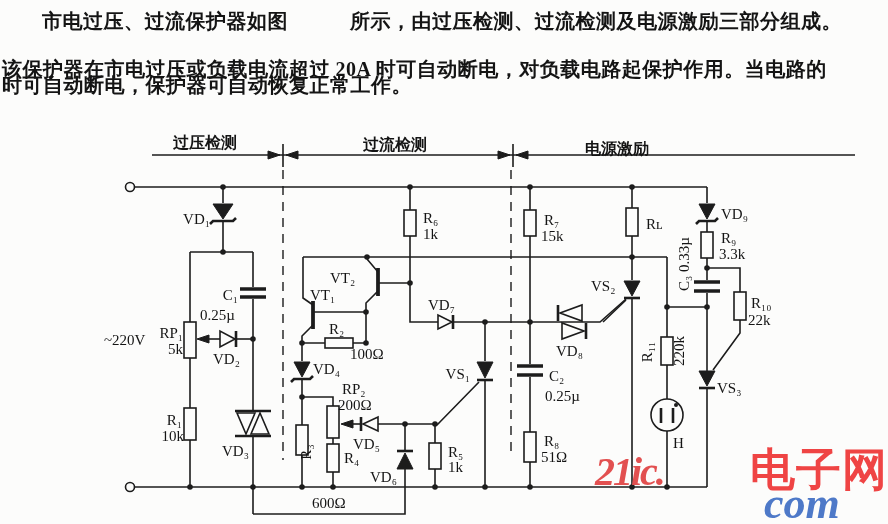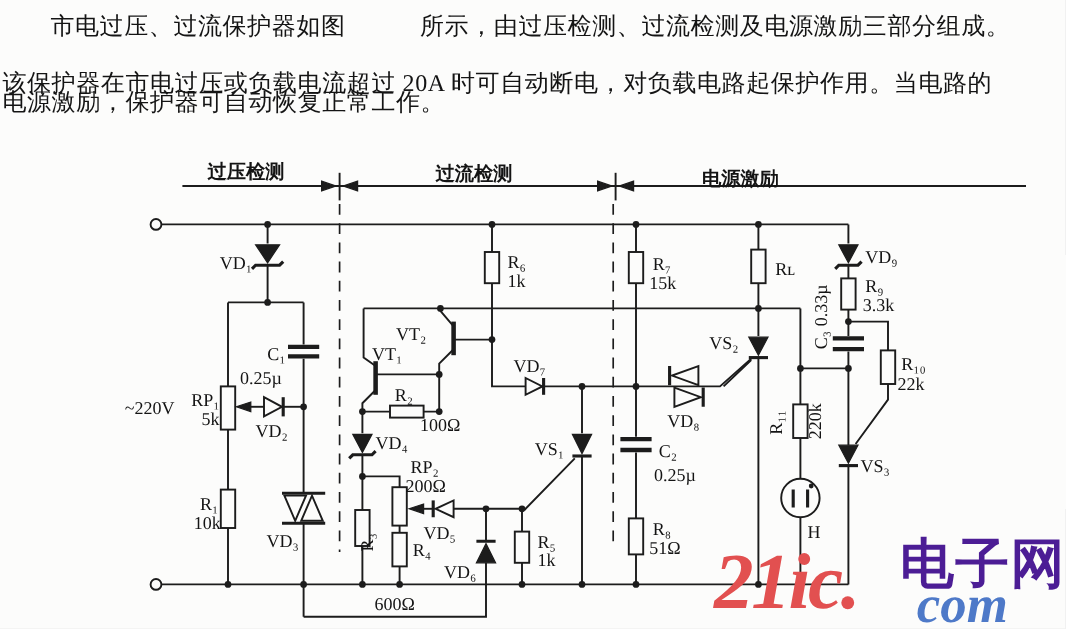--- a/index.html
+++ b/index.html
@@ -1,18 +1,18 @@
 <!DOCTYPE html>
 <html><head>
 <meta charset="utf-8">
 <style>
   html,body{margin:0;padding:0;background:#e8e8e8;}
   .page{position:relative;width:888px;height:524px;background:#fcfcfb;overflow:hidden;
         font-family:"Liberation Serif","DejaVu Serif",serif;color:#141414;}
-  .intro{position:absolute;font-size:20px;font-weight:400;letter-spacing:0.5px;white-space:nowrap;}
+  .intro{position:absolute;font-size:20px;font-weight:700;letter-spacing:0.5px;white-space:nowrap;}
   .gap{display:inline-block;width:62px;}
   svg{position:absolute;left:0;top:0;}
   svg text{font-family:"Liberation Serif","DejaVu Serif",serif;font-size:15px;fill:#141414;}
   svg text.sec{font-size:16px;font-weight:700;}
   .w{stroke:#1c1c1c;stroke-width:1.6;fill:none;}
   .plate{stroke:#1c1c1c;stroke-width:3.6;fill:none;}
   .bar{stroke:#1c1c1c;stroke-width:2.6;fill:none;}
   .tbar{stroke:#1c1c1c;stroke-width:3.8;fill:none;}
   .dash{stroke:#1c1c1c;stroke-width:1.4;fill:none;stroke-dasharray:9 7;}
   .comp{fill:#fcfcfb;stroke:#1c1c1c;stroke-width:1.6;}
@@ -23,21 +23,21 @@
   .wm-blue-cn{position:absolute;font-weight:700;}
   .wm-blue-com{position:absolute;font-style:italic;font-weight:700;}
 </style>
 </head>
 <body>
 
 <div class="page">
 
   <div class="intro" style="left:42px;top:8px"><span>市电过压、过流保护器如图</span><span class="gap"></span><span>所示，由过压检测、过流检测及电源激励三部分组成。</span></div>
   <div class="intro" style="left:2px;top:56px">该保护器在市电过压或负载电流超过 20A 时可自动断电，对负载电路起保护作用。当电路的</div>
-  <div class="intro" style="left:2px;top:72px">电源激励，保护器可自动恢复正常工作。</div>
+  <div class="intro" style="left:2px;top:72px">时可自动断电，保护器可自动恢复正常工作。</div>
 
   <svg width="888" height="524" viewBox="0 0 888 524">
 
     <g>
       <path class="w" d="M152,155 H855"></path>
       <path class="w" d="M283,144 V167"></path>
       <path class="w" d="M513,144 V167"></path>
       <polygon class="tri-f" points="268,151 268,159 280,155"></polygon>
       <polygon class="tri-f" points="298,151 298,159 286,155"></polygon>
       <polygon class="tri-f" points="498,151 498,159 510,155"></polygon>
@@ -213,17 +213,17 @@
       <circle class="dot" cx="302" cy="487" r="2.8"></circle>
         <circle class="dot" cx="333" cy="487" r="2.8"></circle>
       <circle class="dot" cx="435" cy="487" r="2.8"></circle>
         <circle class="dot" cx="485" cy="487" r="2.8"></circle>
       <circle class="dot" cx="530" cy="487" r="2.8"></circle>
         <circle class="dot" cx="632" cy="487" r="2.8"></circle>
       <circle class="dot" cx="667" cy="487" r="2.8"></circle>
     </g>
   </svg>
 
-  <div class="wm-red" style="left: 595px; top: 448px; font-size: 66px; color: rgb(226, 80, 80);">21ic.</div>
-  <div class="wm-blue-cn" style="left: 750px; top: 440px; font-size: 45px; letter-spacing: 1px; color: #4c1d95;">电子网</div>
+  <div class="wm-red" style="left: 595px; top: 448px; font-size: 40px; color: rgb(226, 80, 80);">21ic.</div>
+  <div class="wm-blue-cn" style="left: 750px; top: 440px; font-size: 45px; letter-spacing: 1px; color: #ef4444;">电子网</div>
   <div class="wm-blue-com" style="left: 764px; top: 478px; font-size: 44px; color: rgb(78, 121, 200);">com</div>
 
 </div>
 
 </body></html>

